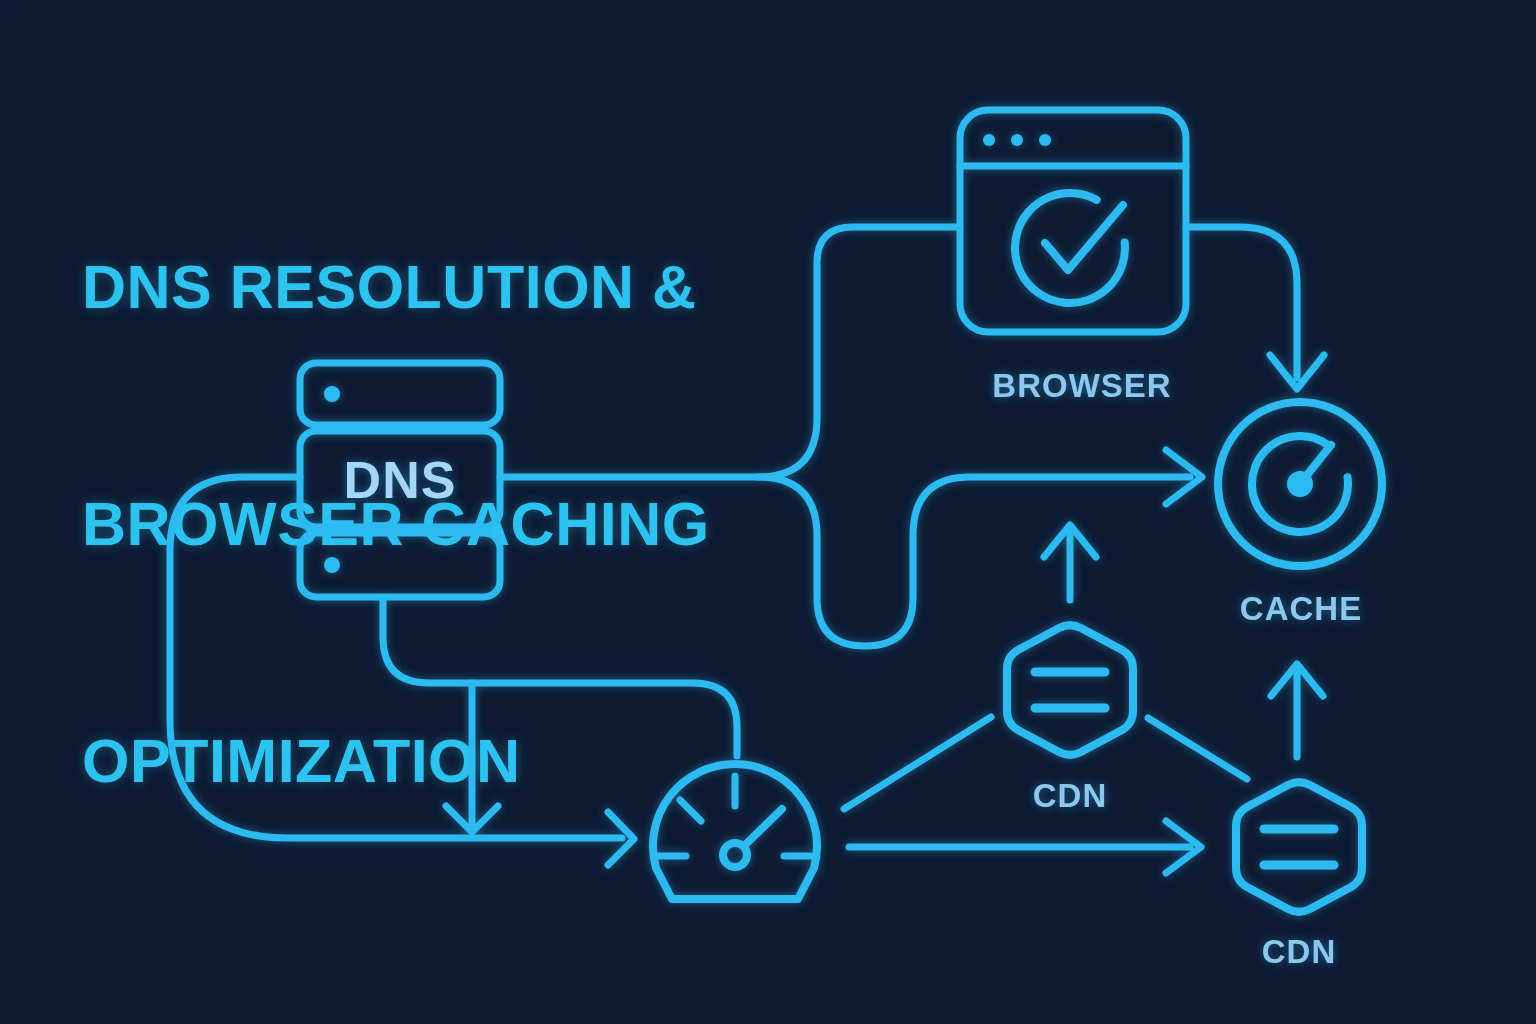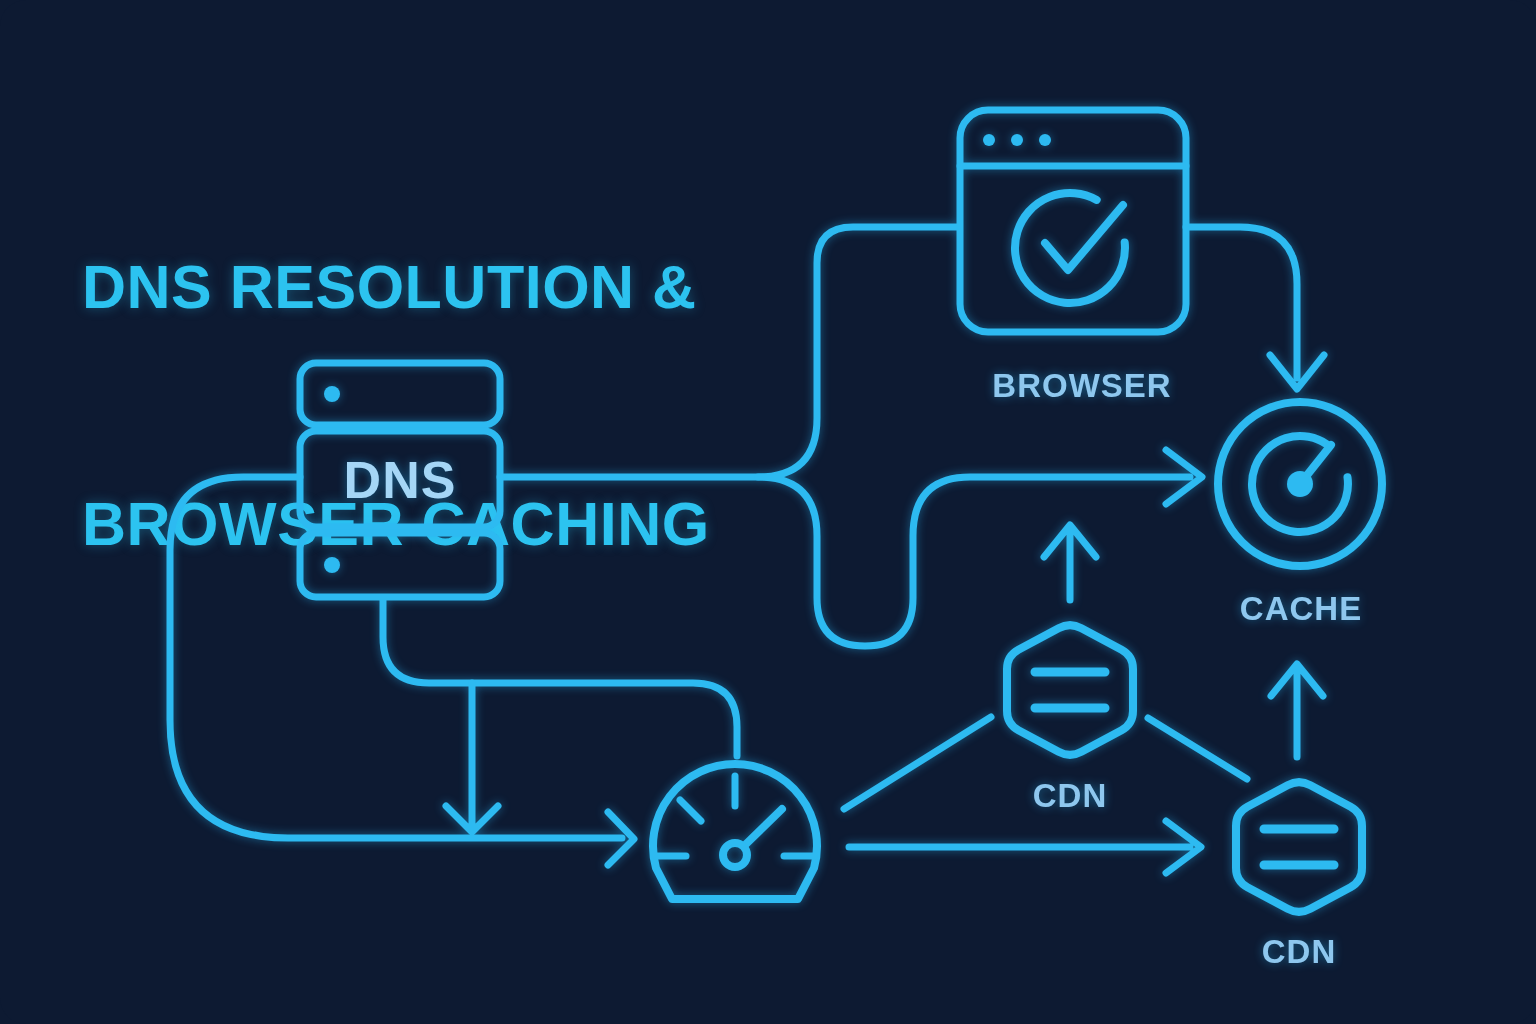--- a/index.html
+++ b/index.html
@@ -28,20 +28,21 @@
   }
 </style>
 </head>
 <body>
 
 <div class="stage">
 
   <div class="title">
     <div>DNS RESOLUTION &amp;</div>
     <div>BROWSER CACHING</div>
+    <div>OPTIMIZATION</div>
   </div>
 
   <svg viewBox="0 0 1536 1024" width="1536" height="1024">
 
     <g>
 
       <path class="line" d="M 500 477 L 758 477 Q 817 477 817 418 L 817 263 Q 817 227 853 227 L 957 227"></path>
 
       <path class="line" d="M 758 477 Q 817 477 817 536 L 817 598 Q 817 646 865 646 Q 913 646 913 598 L 913 536
                Q 913 477 970 477 L 1190 477 M 1166 450 L 1202 477 L 1166 504"></path>

